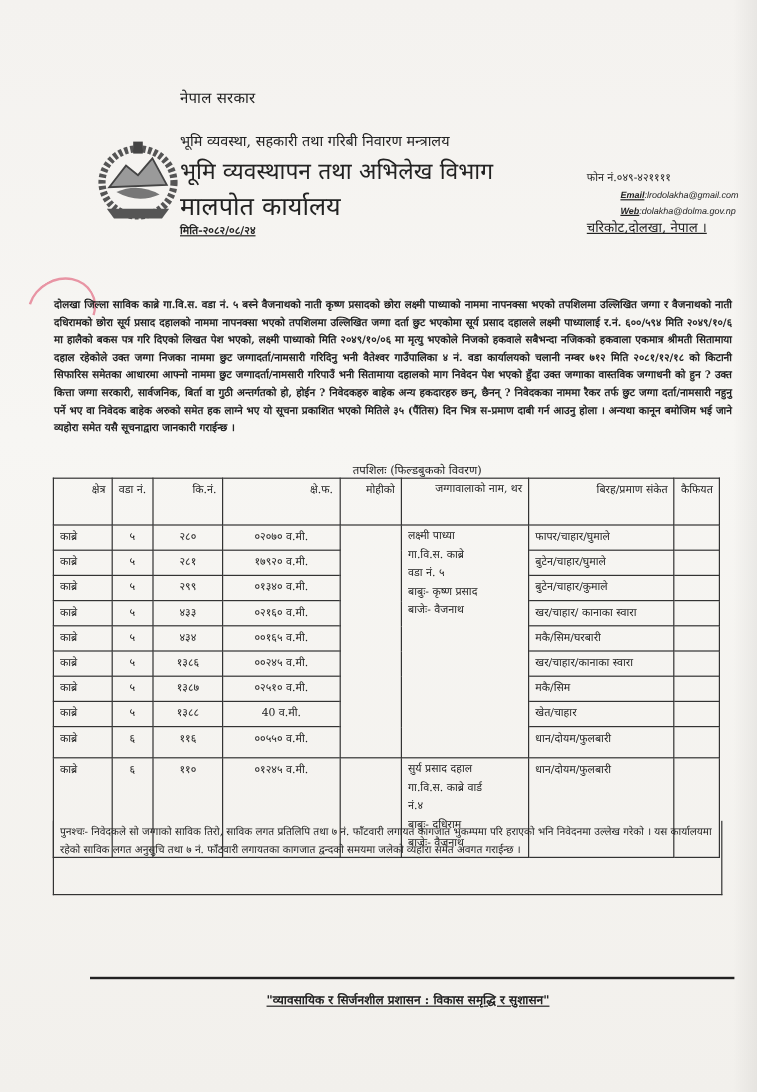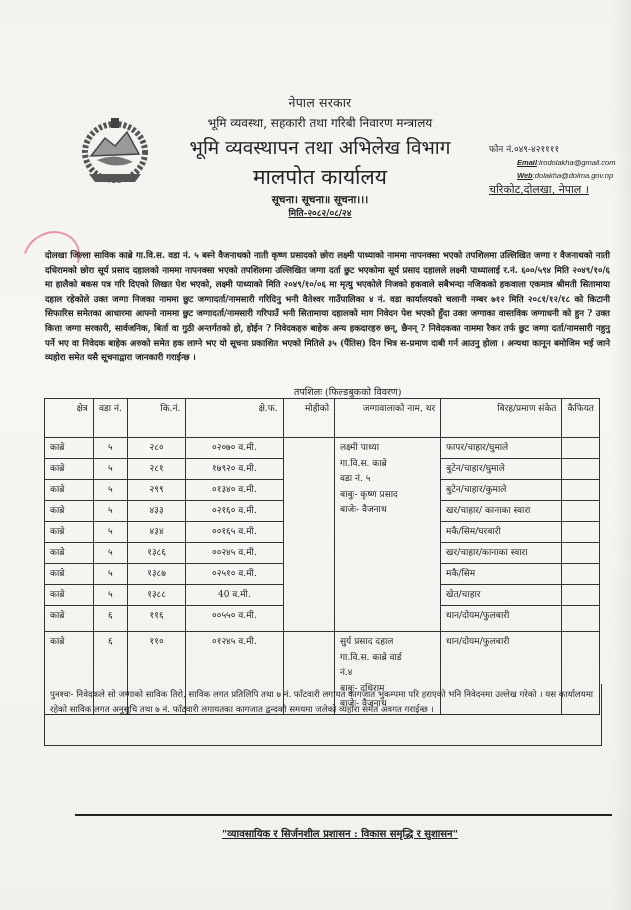--- a/index.html
+++ b/index.html
@@ -10,23 +10,23 @@
     color: #222;
     position: relative;
   }
   .page {
     position: absolute; left: 0; top: 0; width: 631px; height: 910px;
     background: linear-gradient(180deg, #f4f2ef 0%, #f7f6f3 40%, #f2f0ec 100%);
   }
   .emblem {
     position: absolute; left: 75px; top: 108px; width: 80px; height: 78px;
   }
-  .header { position: absolute; left: 150px; top: 86px; width: 340px; text-align: center; }
+  .header { position: absolute; left: 150px; top: 65px; width: 340px; text-align: left; }
   .gov { font-size: 12.5px; margin-top: 8px; letter-spacing: 0.2px; }
-  .ministry { font-size: 12px; margin-top: 3px; }
+  .ministry { font-size: 12px; margin-top: 19px; }
   .dept { font-size: 19px; margin-top: 3px; }
   .office { font-size: 21px; margin-top: 2px; font-weight: normal; }
   .notice-line { font-size: 10.5px; font-weight: bold; margin-top: 2px; }
   .date-line { font-size: 9px; text-decoration: underline; font-weight: bold; }
   .contact {
     position: absolute; left: 489px; top: 143px; font-size: 9px; line-height: 13px;
   }
   .contact .email, .contact .web { font-family: "Liberation Sans", sans-serif; font-style: italic; font-size: 7.5px; }
   .contact .lbl { text-decoration: underline; font-weight: bold; padding-left: 28px; }
   .contact .addr { font-size: 11px; text-decoration: underline; margin-top: 1px; }
@@ -81,21 +81,20 @@
     <path d="M22 52 Q40 44 58 54 Q40 62 22 52 Z" fill="#777"></path>
     <rect x="36" y="10" width="8" height="10" fill="#444"></rect>
     <path d="M14 66 L66 66 L60 74 L20 74 Z" fill="#555"></path>
   </svg>
 
   <div class="header">
     <div class="gov">नेपाल सरकार</div>
     <div class="ministry">भूमि व्यवस्था, सहकारी तथा गरिबी निवारण मन्त्रालय</div>
     <div class="dept">भूमि व्यवस्थापन तथा अभिलेख विभाग</div>
     <div class="office">मालपोत कार्यालय</div>
-    <div class="notice-line">सूचना। सूचना॥ सूचना।।।</div>
     <div class="date-line">मिति-२०८२/०८/२४</div>
   </div>
 
   <div class="contact">
     <div>फोन नं.०४९-४२११११</div>
     <div class="email"><span class="lbl">Email</span><span>:lrodolakha@gmail.com</span></div>
     <div class="web"><span class="lbl">Web</span><span>:dolakha@dolma.gov.np</span></div>
     <div class="addr">चरिकोट,दोलखा, नेपाल ।</div>
   </div>
 

